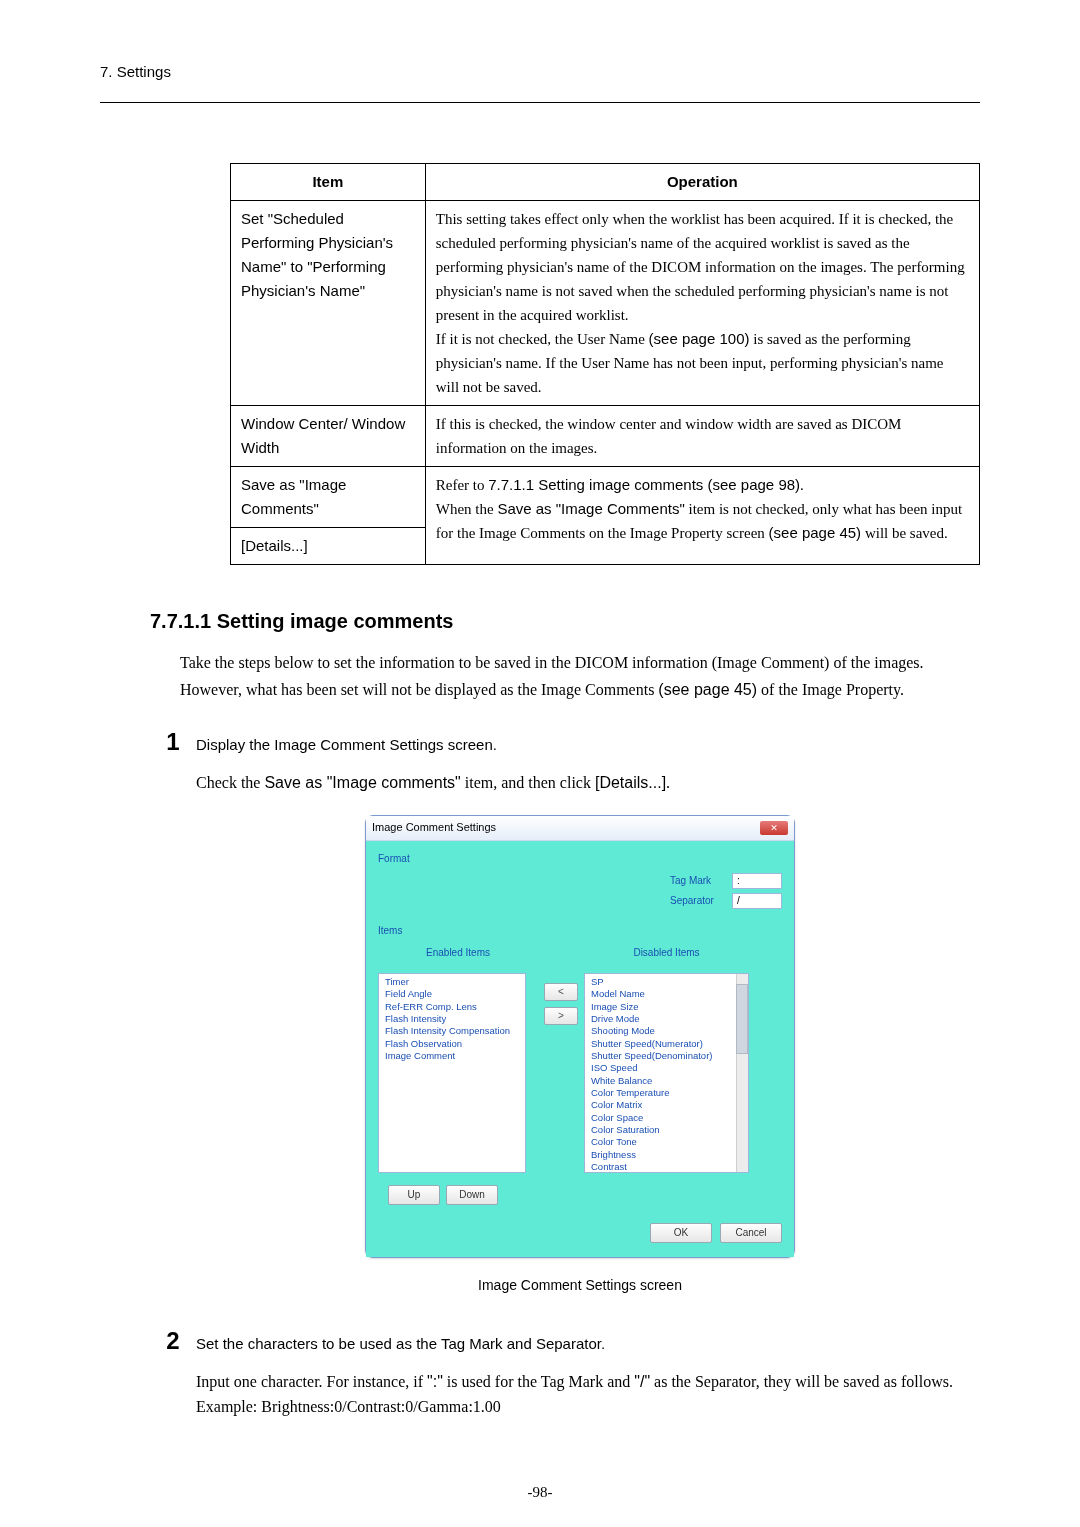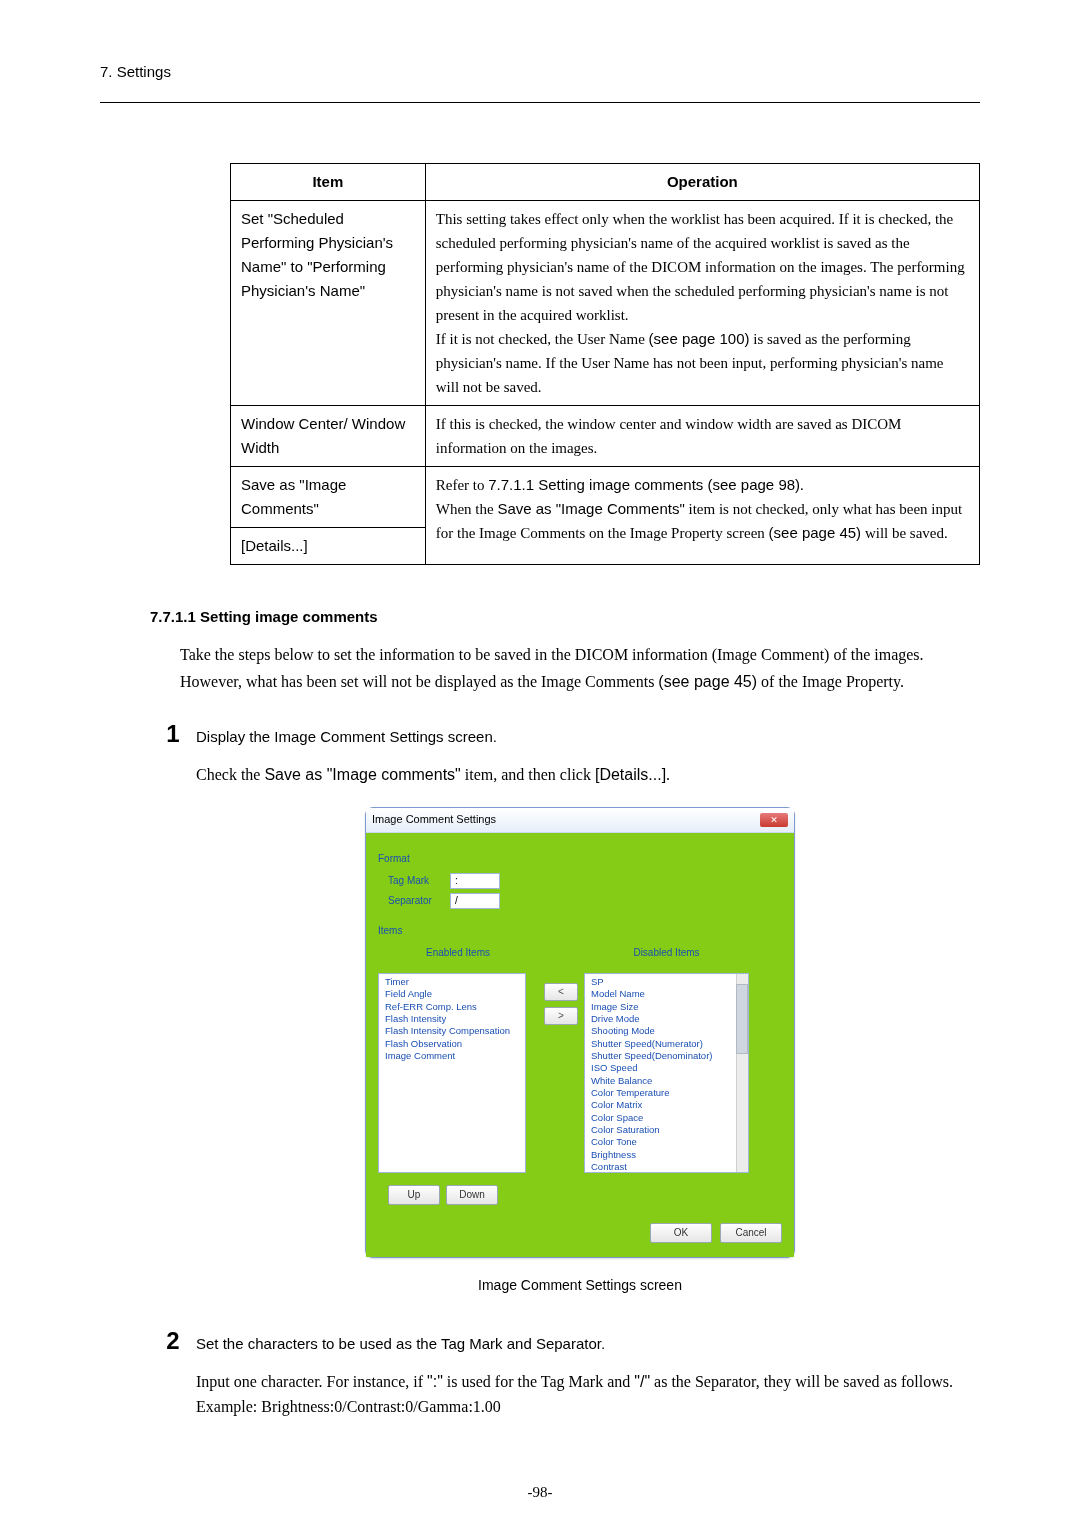--- a/index.html
+++ b/index.html
@@ -41,21 +41,21 @@
       width: 26%;
       font-family: Arial, Helvetica, sans-serif;
       font-weight: normal;
     }
     .arial-normal {
       font-family: Arial, Helvetica, sans-serif;
       font-weight: normal;
     }
     .subsection-heading {
       font-family: Arial, Helvetica, sans-serif;
-      font-size: 15px;
+      font-size: 20px;
       font-weight: bold;
       margin-bottom: 12px;
       margin-left: -30px;
     }
     .body-para {
       font-size: 16px;
       margin-bottom: 16px;
       line-height: 1.7;
     }
     .body-para-indent1 { margin-left: 0; }
@@ -114,32 +114,33 @@
       background: linear-gradient(#e77a7a,#c83a2f);
       border-radius: 2px;
       display: inline-flex;
       align-items: center;
       justify-content: center;
       color: #fff;
       font-size: 9px;
       line-height: 1;
     }
     .dialog-body {
-      padding: 18px 12px 14px 12px;
-      background: #84cc16;
+      padding: 10px 12px 14px 12px;
+      background: #5eead4;
     }
     .dlg-section-label {
       color: #1a4fb3;
       font-size: 10px;
       margin-bottom: 6px;
     }
     .dlg-row {
       display: flex;
       align-items: center;
       margin: 4px 0 4px 10px;
+      justify-content: flex-end;
     }
     .dlg-field-label {
       color: #1a4fb3;
       width: 62px;
       font-size: 10px;
     }
     .dlg-input {
       width: 50px;
       height: 16px;
       border: 1px solid #9db6d9;

